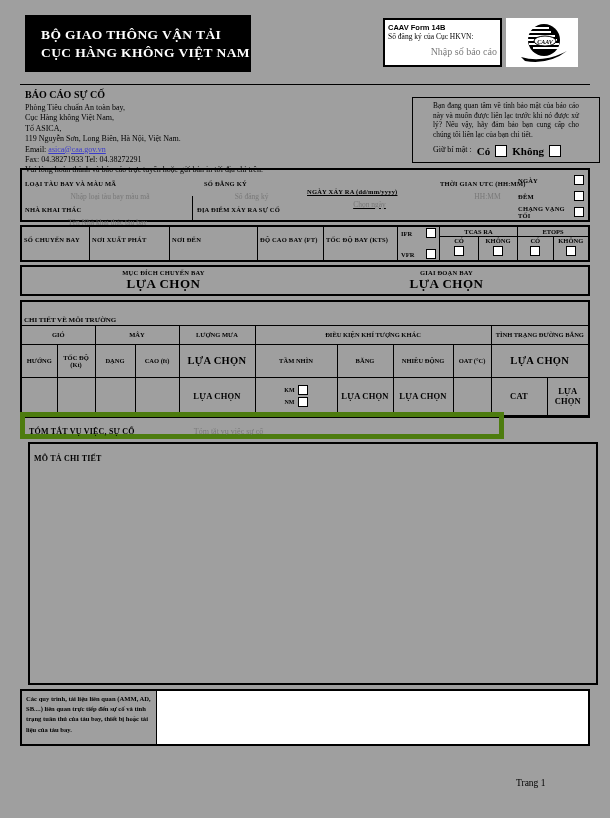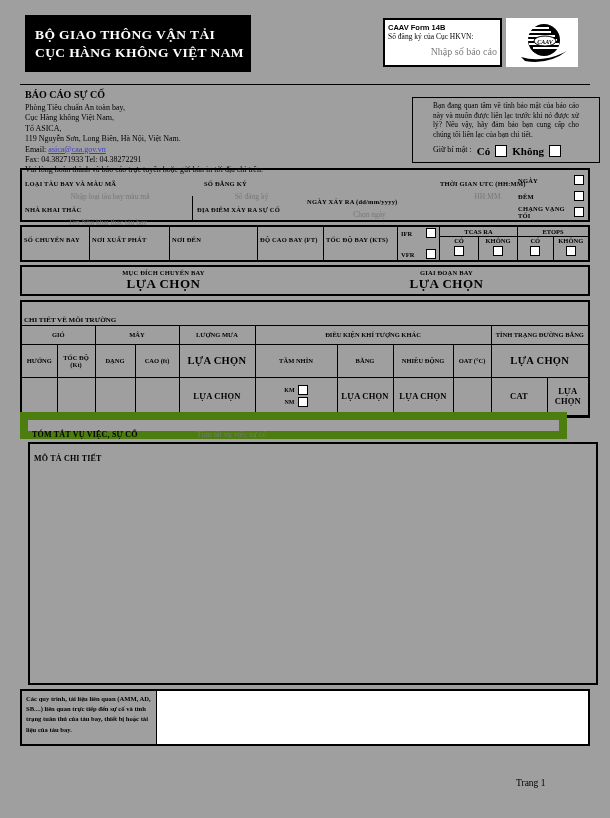--- a/index.html
+++ b/index.html
@@ -3,21 +3,21 @@
 <meta charset="utf-8">
 <style>
   * { box-sizing: border-box; margin: 0; padding: 0; }
   html,body { width:610px; height:818px; }
   body { background:#9f9f9f; font-family:"Liberation Serif", serif; color:#000; }
   .page { position:relative; width:610px; height:818px; overflow:hidden; }
 
   
   .black-box { position:absolute; left:25px; top:15px; width:226px; height:57px;
     background:#000; color:#fff; display:flex; flex-direction:column; justify-content:center;
-    padding-left:10px; font-weight:bold; font-size:13.5px; letter-spacing:.4px; line-height:1.3; }
+    padding-left:16px; font-weight:bold; font-size:13.5px; letter-spacing:.4px; line-height:1.3; }
   .form-box { position:absolute; left:383px; top:18px; width:119px; height:49px;
     background:#fff; border:2px solid #000; padding:3px 3px; font-size:7.5px; line-height:1.25; }
   .form-box .code { font-weight:bold; font-family:"Liberation Sans",sans-serif; font-size:7.5px; }
   .form-box .ph { color:#7b7b7b; font-size:10px; text-align:right; margin-top:4px; }
   .logo-box { position:absolute; left:506px; top:18px; width:72px; height:49px; background:#fff;
     display:flex; align-items:center; justify-content:center; }
 
   .top-rule { position:absolute; left:20px; top:84px; width:570px; border-top:1.5px solid #000; }
 
   
@@ -77,21 +77,21 @@
   table.envt .h { font-weight:bold; font-size:6.5px; }
   table.envt .sel { font-weight:bold; font-size:10.5px; letter-spacing:.3px; }
   table.envt .sel2 { font-weight:bold; font-size:8.5px; letter-spacing:.2px; }
   .kmnm { display:flex; flex-direction:column; gap:2px; align-items:center; }
   .kmnm .r { display:flex; align-items:center; gap:3px; font-weight:bold; font-size:6px; }
   .ghead td { height:18px; }
   .shead td { height:33px; }
   .drow td { height:38px; }
 
   
-  .sumbox { position:absolute; left:20px; top:412px; width:547px; height:27px; border:8px solid #4d7c0f; padding:3px 4px; }
+  .sumbox { position:absolute; left:20px; top:412px; width:484px; height:27px; border:5px solid #4d7c0f; padding:3px 4px; }
   .sumbox .lbl { font-size:8px; }
   .sumbox .ph-txt { margin-left:55px; font-size:8px; }
   .detbox { position:absolute; left:28px; top:442px; width:570px; height:243px; border:2px solid #000; padding:3px 4px; }
   .detbox .lbl { font-size:8px; }
 
   
   .docs { position:absolute; left:20px; top:689px; width:570px; height:57px; border:2px solid #000; display:flex; }
   .docs .left { width:135px; border-right:1.2px solid #000; padding:3px 4px; font-weight:bold; font-size:6.6px; line-height:1.55; }
   .docs .right { flex:1; background:#fff; }
 
@@ -154,21 +154,21 @@
 
   <div class="t1">
     <div class="c" style="left:3px; top:2px; width:170px;">
       <span class="lbl">LOẠI TÀU BAY VÀ MÀU MÃ</span>
       <span class="ph-txt phc">Nhập loại tàu bay màu mã</span>
     </div>
     <div class="c" style="left:182px; top:2px; width:95px;">
       <span class="lbl">SỐ ĐĂNG KÝ</span>
       <span class="ph-txt phc">Số đăng ký</span>
     </div>
-    <div class="c" style="left:285px; top:20px; width:125px;">
+    <div class="c" style="left:285px; top:10px; width:125px;text-decoration:underline;">
       <span class="lbl">NGÀY XẢY RA (dd/mm/yyyy)</span>
       <span class="ph-txt phc">Chọn ngày</span>
     </div>
     <div class="c" style="left:418px; top:2px; width:95px;">
       <span class="lbl">THỜI GIAN UTC (HH:MM)</span>
       <span class="ph-txt phc">HH:MM</span>
     </div>
     <div class="divider"></div>
     <div class="c" style="left:3px; top:28px; width:165px;">
       <span class="lbl">NHÀ KHAI THÁC</span>

